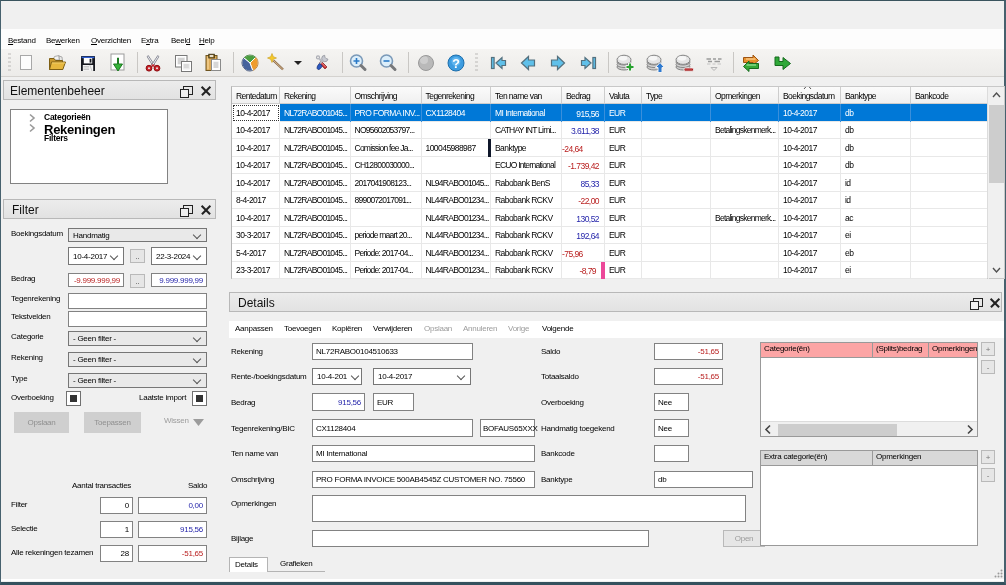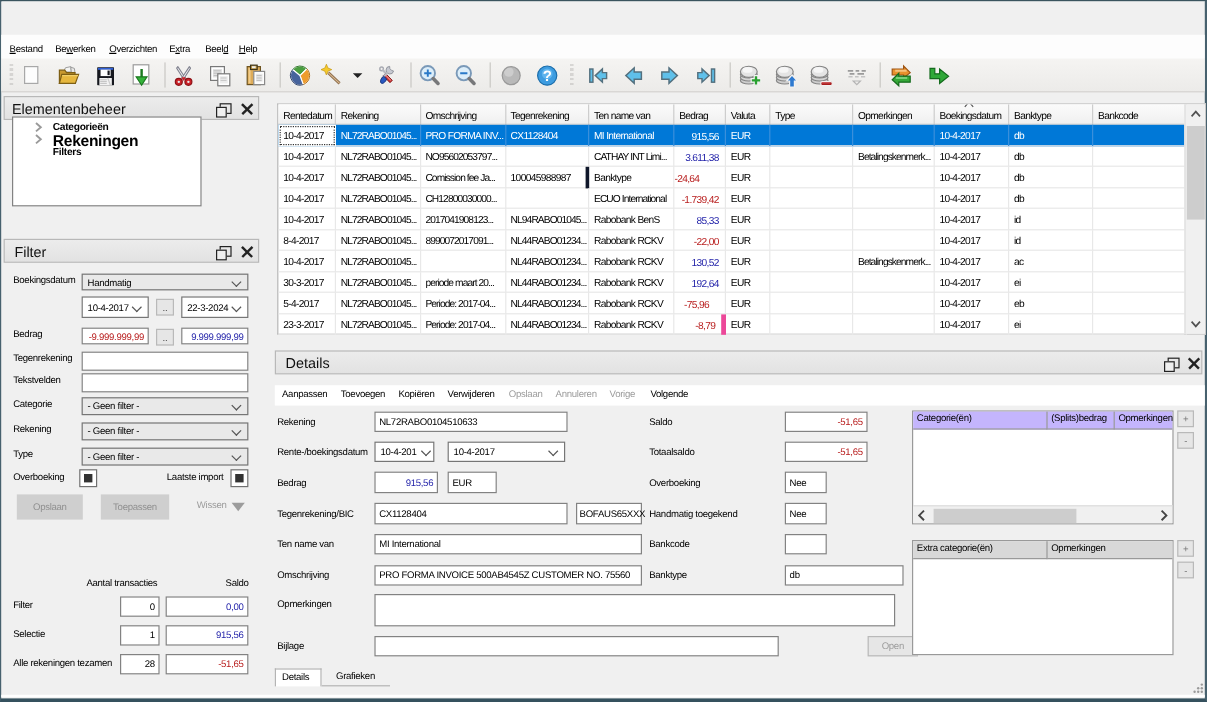--- a/index.html
+++ b/index.html
@@ -217,21 +217,21 @@
     <svg class="tbtn" style="left:770px" viewBox="0 0 22 22">
         <path d="M4 5 L4 13.5 L12 13.5 L12 17.5 L19.5 11.5 L12 5.5 L12 9.5 L8 9.5 L8 5 Z" fill="#2fa838" stroke="#156b1d" stroke-width="1"></path>
       </svg>
   </div>
 
   <div class="phead" style="top:79px">
       <div class="t" style="left:6px">Elementenbeheer</div>
     <div class="fl" style="left:176px;top:5px"></div>
       <div class="xico" style="left:197px;top:5px"></div>
   </div>
-  <div class="abs" style="left:9px;top:96px;width:158px;height:75px;background:#fff;border:1px solid #828282;">
+  <div class="abs" style="left:9px;top:108px;width:158px;height:75px;background:#fff;border:1px solid #828282;">
     <svg class="abs" style="left:17px;top:3px" width="8" height="10" viewBox="0 0 8 10">
         <path d="M2 1.5 L6 5 L2 8.5" fill="none" stroke="#9a9a9a" stroke-width="1.6"></path>
       </svg>
     <div class="lbl" style="left:33px;top:1.5px;font-weight:bold;font-size:8.5px">Categorieën</div>
     <svg class="abs" style="left:17px;top:13px" width="8" height="10" viewBox="0 0 8 10">
         <path d="M2 1.5 L6 5 L2 8.5" fill="none" stroke="#9a9a9a" stroke-width="1.6"></path>
       </svg>
     <div class="lbl" style="left:33px;top:12px;font-weight:bold;font-size:13px">Rekeningen</div>
     <div class="lbl" style="left:33px;top:22.5px;font-weight:bold;font-size:8.5px">Filters</div>
   </div>
@@ -415,21 +415,21 @@
     <div class="abs" style="left:547.0px;top:0;width:62px;height:17.5px;border-right:1px solid #e8e8e8;padding:3.5px 0 0 4px;overflow:hidden;white-space:nowrap">10-4-2017</div>
     <div class="abs" style="left:609.0px;top:0;width:70px;height:17.5px;border-right:1px solid #e8e8e8;padding:3.5px 0 0 4px;overflow:hidden;white-space:nowrap">ei</div>
     <div class="abs" style="left:679.0px;top:0;width:78px;height:17.5px;border-right:1px solid #e8e8e8;padding:3.5px 0 0 4px;overflow:hidden;white-space:nowrap"></div>
    </div>
    <div class="abs" style="left:0;top:157.0px;width:755px;height:17.5px;border-bottom:1px solid #e8e8e8">
     <div class="abs" style="left:0px;top:0;width:48px;height:17.5px;border-right:1px solid #e8e8e8;padding:3.5px 0 0 4px;overflow:hidden;white-space:nowrap">5-4-2017</div>
     <div class="abs" style="left:48px;top:0;width:70.5px;height:17.5px;border-right:1px solid #e8e8e8;padding:3.5px 0 0 4px;overflow:hidden;white-space:nowrap"><span style="letter-spacing:-0.75px">NL72RABO01045...</span></div>
     <div class="abs" style="left:118.5px;top:0;width:71px;height:17.5px;border-right:1px solid #e8e8e8;padding:3.5px 0 0 4px;overflow:hidden;white-space:nowrap"><span style="letter-spacing:-0.75px">Periode: 2017-04...</span></div>
     <div class="abs" style="left:189.5px;top:0;width:69.5px;height:17.5px;border-right:1px solid #e8e8e8;padding:3.5px 0 0 4px;overflow:hidden;white-space:nowrap"><span style="letter-spacing:-0.75px">NL44RABO01234...</span></div>
     <div class="abs" style="left:259.0px;top:0;width:71px;height:17.5px;border-right:1px solid #e8e8e8;padding:3.5px 0 0 4px;overflow:hidden;white-space:nowrap">Rabobank RCKV</div>
-    <div class="abs" style="left:330.0px;top:0;width:43px;height:17.5px;border-right:1px solid #e8e8e8;text-align:center;padding:4.5px 5px 0 0;color:#b92020;overflow:hidden;white-space:nowrap">-75,96</div>
+    <div class="abs" style="left:330.0px;top:0;width:43px;height:17.5px;border-right:1px solid #e8e8e8;text-align:left;padding:4.5px 5px 0 0;color:#b92020;overflow:hidden;white-space:nowrap">-75,96</div>
     <div class="abs" style="left:373.0px;top:0;width:37px;height:17.5px;border-right:1px solid #e8e8e8;padding:3.5px 0 0 4px;overflow:hidden;white-space:nowrap">EUR</div>
     <div class="abs" style="left:410.0px;top:0;width:69px;height:17.5px;border-right:1px solid #e8e8e8;padding:3.5px 0 0 4px;overflow:hidden;white-space:nowrap"></div>
     <div class="abs" style="left:479.0px;top:0;width:68px;height:17.5px;border-right:1px solid #e8e8e8;padding:3.5px 0 0 4px;overflow:hidden;white-space:nowrap"></div>
     <div class="abs" style="left:547.0px;top:0;width:62px;height:17.5px;border-right:1px solid #e8e8e8;padding:3.5px 0 0 4px;overflow:hidden;white-space:nowrap">10-4-2017</div>
     <div class="abs" style="left:609.0px;top:0;width:70px;height:17.5px;border-right:1px solid #e8e8e8;padding:3.5px 0 0 4px;overflow:hidden;white-space:nowrap">eb</div>
     <div class="abs" style="left:679.0px;top:0;width:78px;height:17.5px;border-right:1px solid #e8e8e8;padding:3.5px 0 0 4px;overflow:hidden;white-space:nowrap"></div>
    </div>
    <div class="abs" style="left:0;top:174.5px;width:755px;height:17.5px;border-bottom:1px solid #e8e8e8">
     <div class="abs" style="left:0px;top:0;width:48px;height:17.5px;border-right:1px solid #e8e8e8;padding:3.5px 0 0 4px;overflow:hidden;white-space:nowrap">23-3-2017</div>
     <div class="abs" style="left:48px;top:0;width:70.5px;height:17.5px;border-right:1px solid #e8e8e8;padding:3.5px 0 0 4px;overflow:hidden;white-space:nowrap"><span style="letter-spacing:-0.75px">NL72RABO01045...</span></div>
@@ -499,21 +499,21 @@
   <div class="lbl" style="left:540px;top:397px">Overboeking</div>
   <div class="inp" style="left:653px;top:392px;width:35px;height:18px">Nee</div>
   <div class="lbl" style="left:540px;top:423px">Handmatig toegekend</div>
   <div class="inp" style="left:653px;top:418px;width:35px;height:18px">Nee</div>
   <div class="lbl" style="left:540px;top:448px">Bankcode</div>
   <div class="inp" style="left:653px;top:444px;width:35px;height:17px"></div>
   <div class="lbl" style="left:540px;top:474px">Banktype</div>
   <div class="inp" style="left:653px;top:470px;width:99px;height:17px">db</div>
 
   <div class="abs" style="left:759px;top:341px;width:218px;height:95px;background:#fff;border:1px solid #999">
-    <div class="abs" style="left:0;top:0;width:216px;height:15px;background:#c4b5fd">
+    <div class="abs" style="left:0;top:0;width:216px;height:15px;background:#fca5a5">
       <div class="abs" style="left:0;top:0;width:112px;height:15px;border-right:1px solid #999;border-bottom:1px solid #999;padding:1px 0 0 3px">Categorie(ën)</div>
       <div class="abs" style="left:112px;top:0;width:56px;height:15px;border-right:1px solid #999;border-bottom:1px solid #999;padding:1px 0 0 3px">(Splits)bedrag</div>
       <div class="abs" style="left:168px;top:0;width:48px;height:15px;border-bottom:1px solid #999;padding:1px 0 0 3px">Opmerkingen</div>
     </div>
     <div class="abs" style="left:0;top:78px;width:216px;height:15px;background:#f0f0f0;border-top:1px solid #dcdcdc">
       <svg class="abs" style="left:2px;top:2px" width="10" height="11">
           <path d="M7 1.5 L3 5.5 L7 9.5" fill="none" stroke="#444" stroke-width="1.6"></path>
         </svg>
       <svg class="abs" style="left:204px;top:2px" width="10" height="11">
           <path d="M3 1.5 L7 5.5 L3 9.5" fill="none" stroke="#444" stroke-width="1.6"></path>

